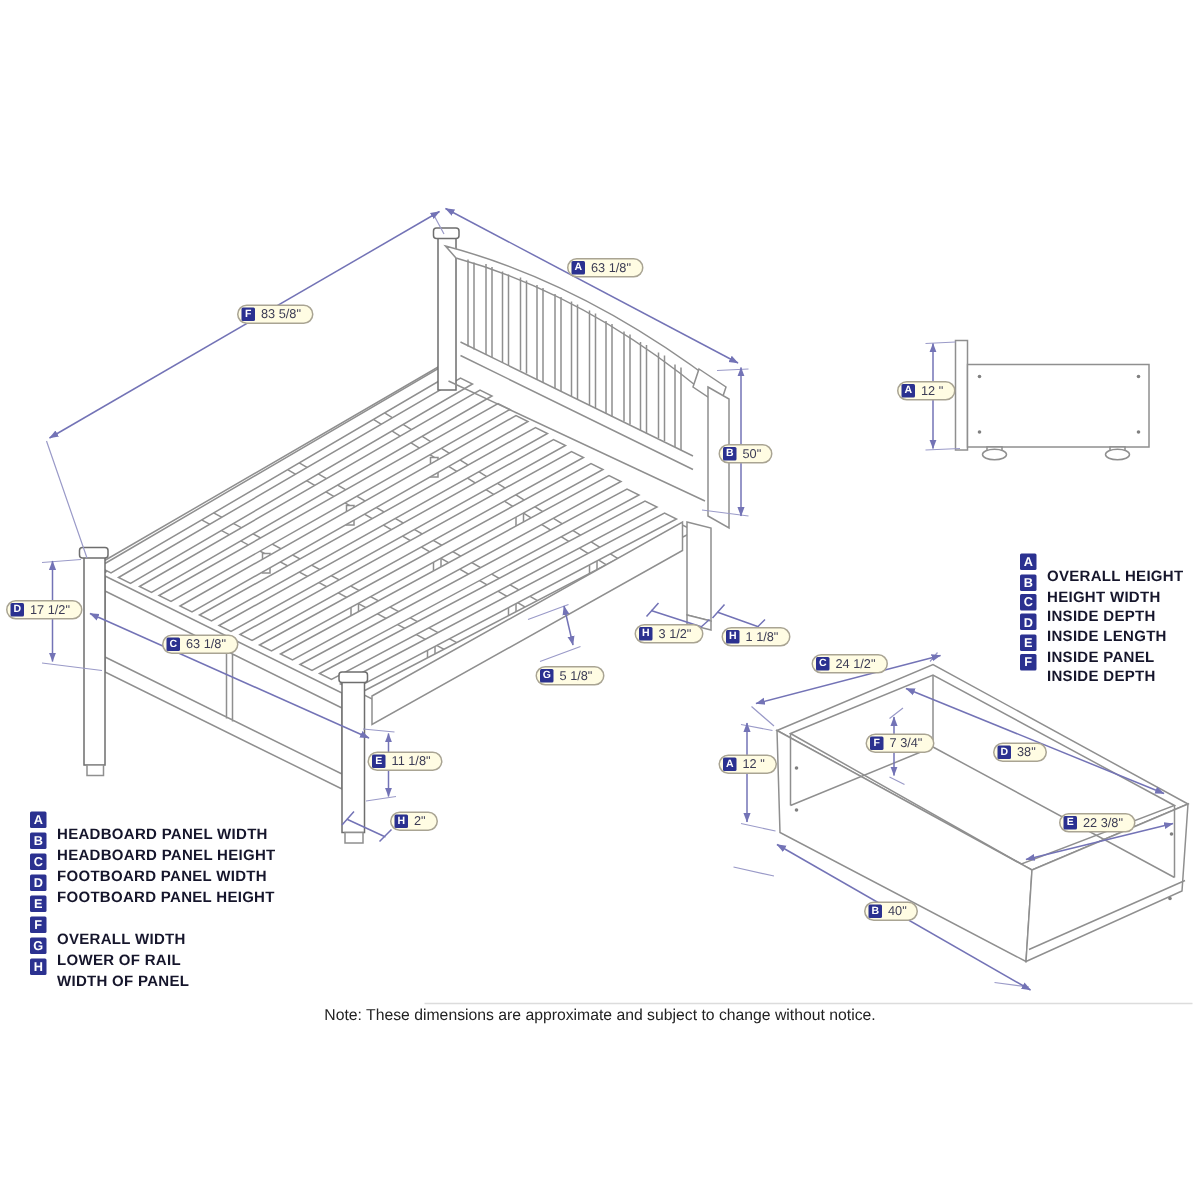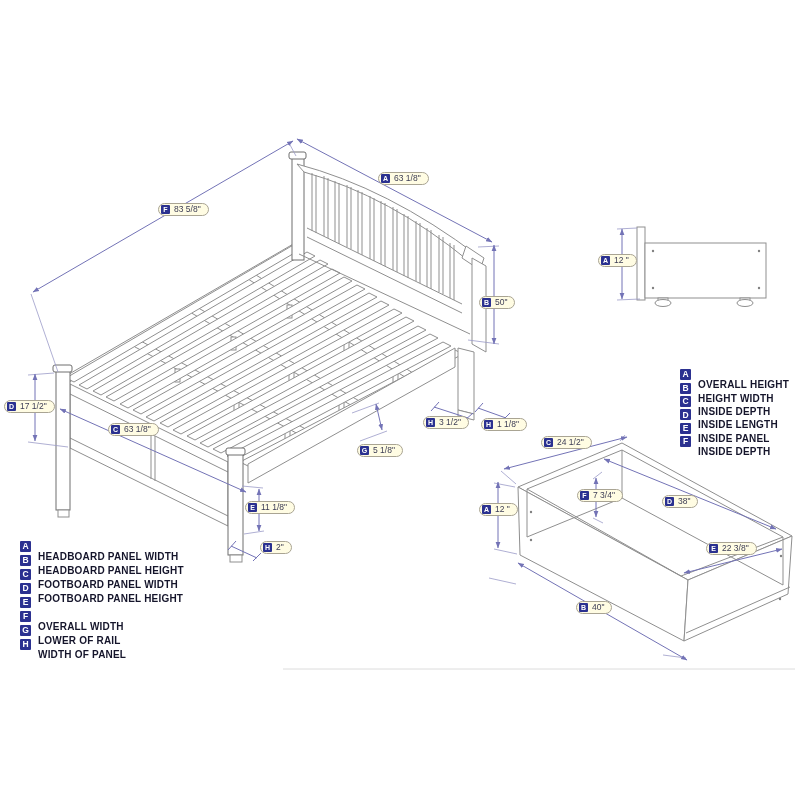--- a/index.html
+++ b/index.html
@@ -312,14 +312,15 @@
     <div class="lrow">
       <span class="lchip">E</span>
       <span class="llabel">INSIDE PANEL</span>
     </div>
     <div class="lrow">
       <span class="lchip">F</span>
       <span class="llabel">INSIDE DEPTH</span>
     </div>
   </div>
 
+  <div class="note">Note:  These dimensions are approximate and subject to change without notice.</div>
 
 </div>
 
 </body></html>

